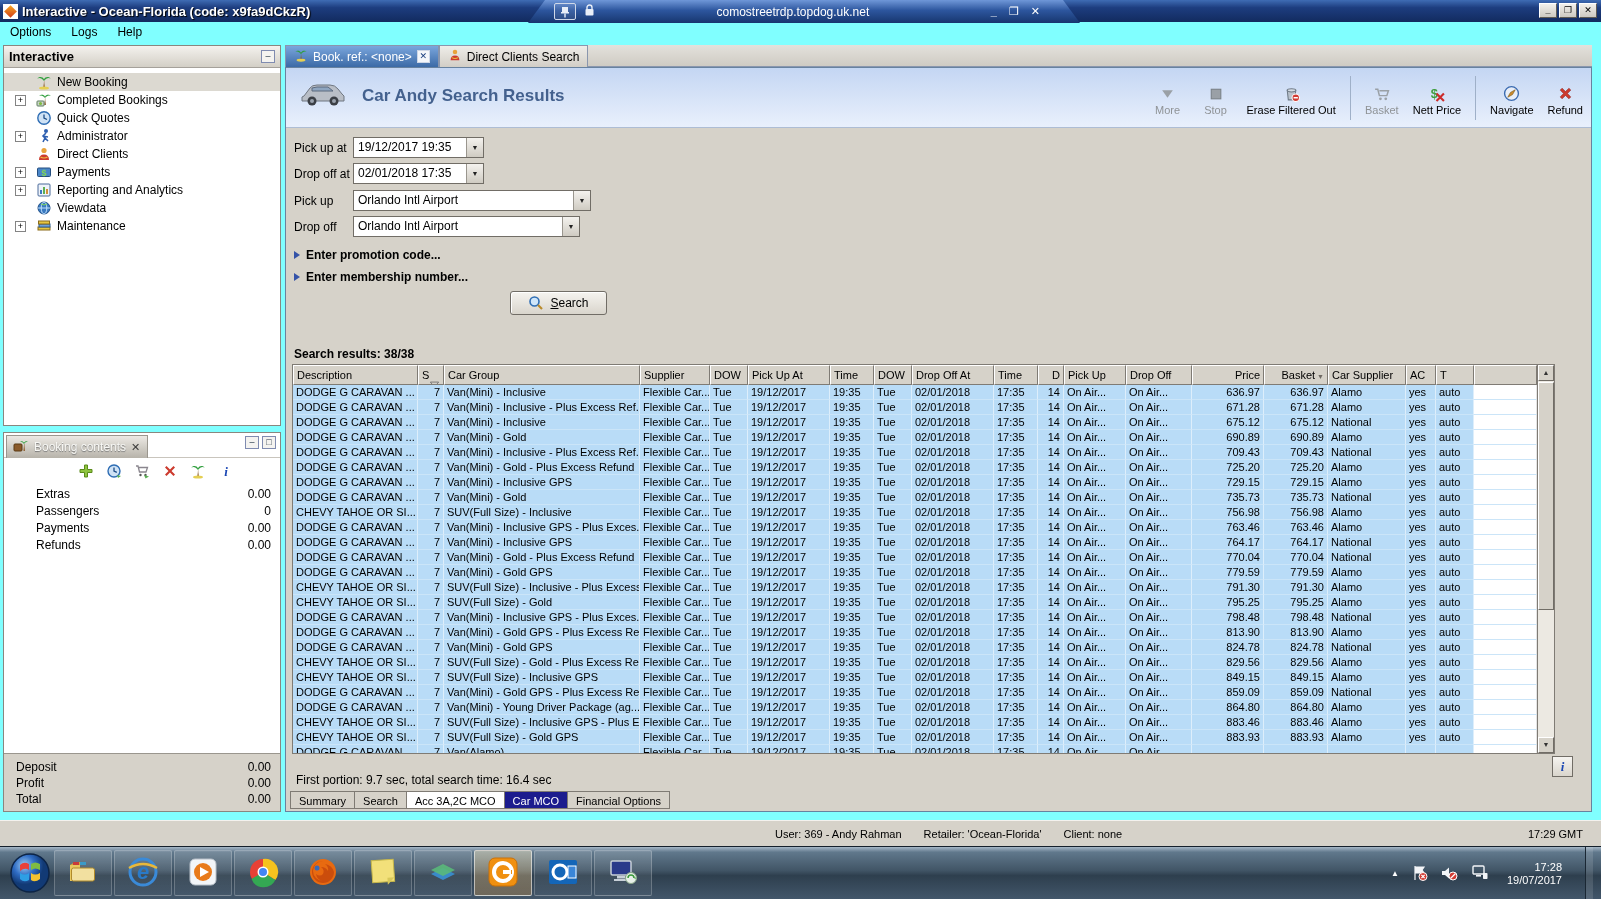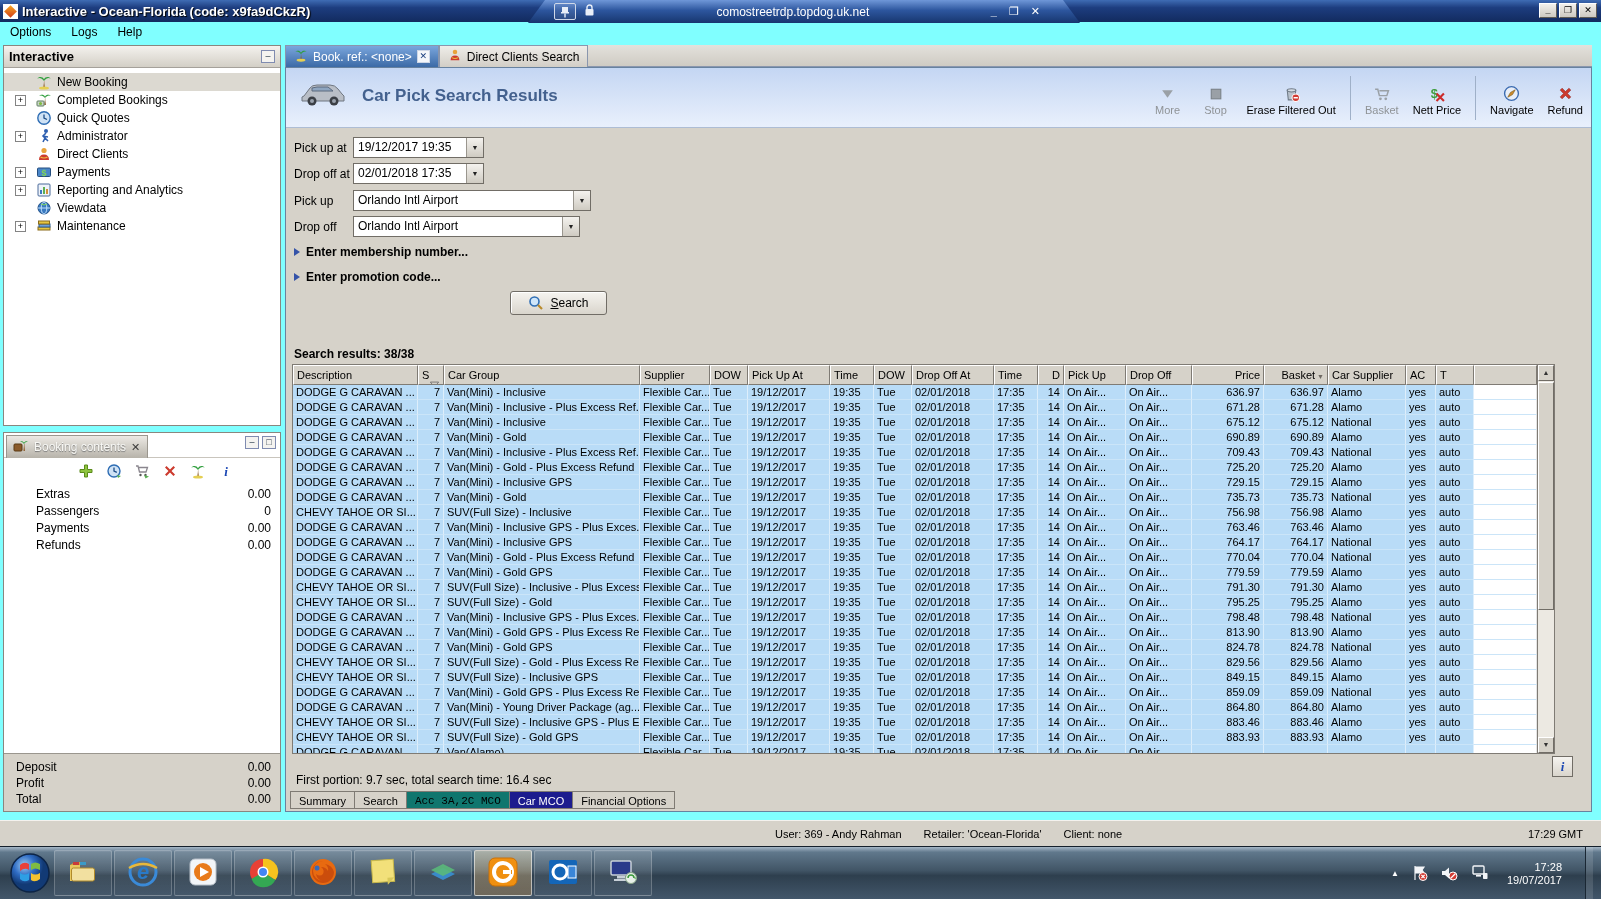--- a/index.html
+++ b/index.html
@@ -127,21 +127,21 @@
     border:1px solid; border-color:#fff #716d66 #716d66 #fff; }
 
   .timing { position:absolute; left:10px; top:705px; font-size:12px; }
   .infobtn { position:absolute; left:1266px; top:688px; width:21px; height:21px;
     background:linear-gradient(#f6f4f0,#d9d5cc); border:1px solid #716d66;
     color:#1b47b4; font-weight:bold; font-style:italic; font-family:"Liberation Serif",serif;
     text-align:center; line-height:19px; font-size:13px; }
   .btabs { position:absolute; left:4px; top:723px; display:flex; font-size:11px; }
   .btab { padding:3px 8px 2px 8px; border:1px solid #7f7b74; border-left:none; background:#d6d2c9; height:18px; }
   .btab:first-child { border-left:1px solid #7f7b74; }
-  .btab.lav { background:#0f766e;font-family:Liberation Mono, monospace; }
+  .btab.lav { background:#ffffff; }
   .btab.nav { background:#1c1c8e; color:#fff; }
 
   
   .statusbar { left:0; top:820px; width:1601px; height:26px; background:#d6d2c9;
     border-top:1px solid #f4f2ee; display:flex; align-items:center; font-size:11px; }
   .statusmid { position:absolute; left:775px; display:flex; gap:22px; }
   .statustime { position:absolute; right:18px; }
 
   
   .taskbar { left:0; top:846px; width:1601px; height:53px;
@@ -392,21 +392,21 @@
       <span class="caricon">
         <svg width="46" height="30" viewBox="0 0 46 30">
           <path d="M4 18 L10 10 Q12 7 17 7 L30 7 Q35 7 38 11 L42 16 L44 18 L44 23 L2 23 L2 19 Z" fill="#b9bec6" stroke="#6f7680"></path>
           <path d="M12 10 L17 9 L28 9 L33 13 L12 13 Z" fill="#8fa6c0" stroke="#5d6b7e"></path>
           <circle cx="12" cy="23" r="4.5" fill="#3b3f45"></circle>
             <circle cx="12" cy="23" r="2" fill="#9aa2ad"></circle>
           <circle cx="34" cy="23" r="4.5" fill="#3b3f45"></circle>
             <circle cx="34" cy="23" r="2" fill="#9aa2ad"></circle>
         </svg>
       </span>
-      <span class="cartitle">Car Pick Search Results</span>
+      <span class="cartitle">Car Andy Search Results</span>
       <div class="tools" id="tools">
           <div class="toolbtn dis">
             <span class="ticon">
               <svg width="17" height="17" viewBox="0 0 16 16">
                 <path d="M3 5 L13 5 L8 12 Z" fill="#9aa0a6"></path>
               </svg>
             </span>
             <span>More</span>
           </div>
           <div class="toolbtn dis">
@@ -491,27 +491,27 @@
           <span class="cbtn">▼</span>
         </span>
       </div>
       <div class="frow" style="margin-top:5px;">
         <span class="flabel">Drop off</span>
         <span class="combo" style="width:227px;">
           <span class="ctxt">Orlando Intl Airport</span>
           <span class="cbtn">▼</span>
         </span>
       </div>
+      <div class="arrowrow" style="margin-top:11px;">
+        <span class="blutri"></span>
+        <span>Enter promotion code...</span>
+      </div>
       <div class="arrowrow" style="margin-top:8px;">
         <span class="blutri"></span>
         <span>Enter membership number...</span>
-      </div>
-      <div class="arrowrow" style="margin-top:11px;">
-        <span class="blutri"></span>
-        <span>Enter promotion code...</span>
       </div>
       <div class="searchbtn" style="margin-top:7px;">
         <svg width="16" height="16" viewBox="0 0 16 16">
             <circle cx="6.5" cy="6.5" r="4.5" fill="#cfe6fa" stroke="#2e6db4" stroke-width="1.6"></circle>
             <line x1="10" y1="10" x2="14" y2="14" stroke="#b98a2a" stroke-width="2.2"></line>
           </svg>
         <span><u>S</u><span id="searchlbl">earch</span></span>
       </div>
     </div>
 

